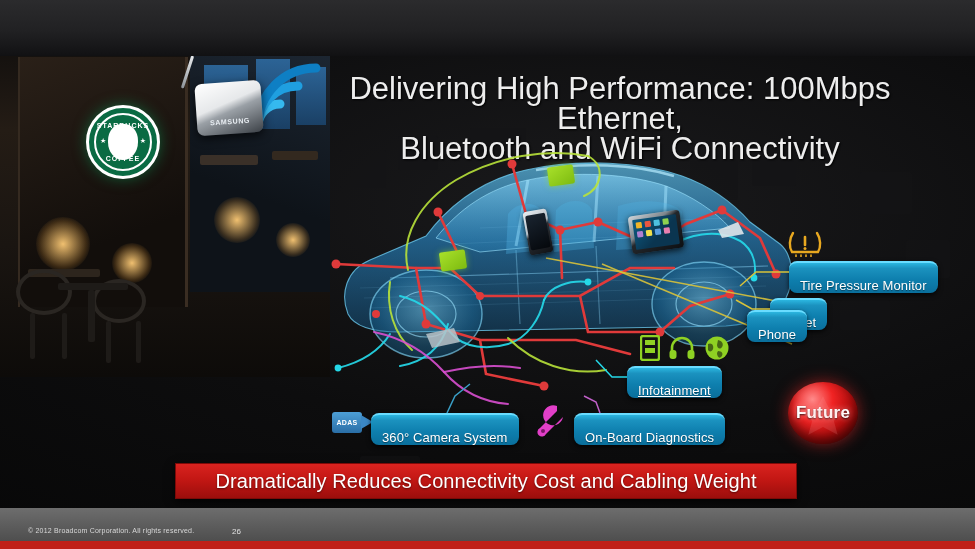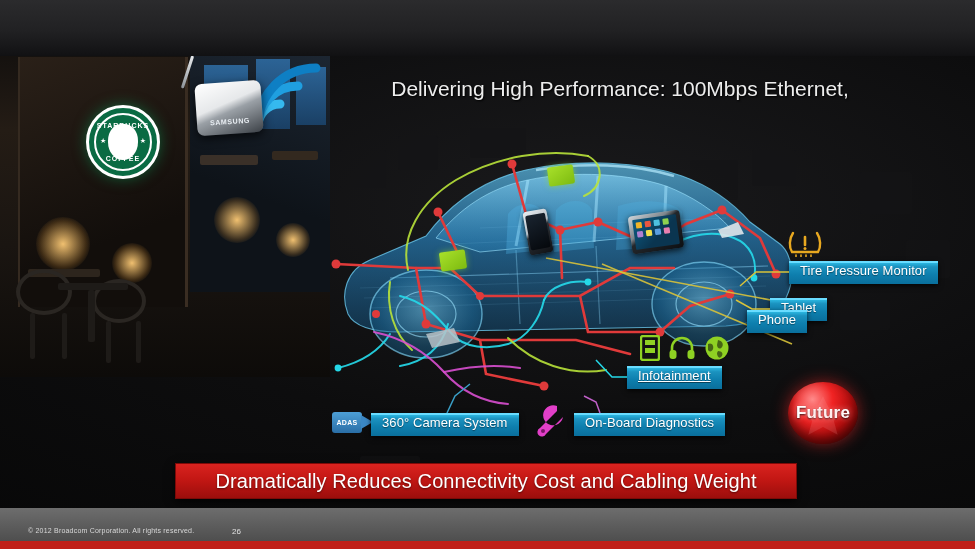--- a/index.html
+++ b/index.html
@@ -40,21 +40,21 @@
   .logo-wave { position:absolute; left:0; top:0; width:96px; height:30px; }
   .logo-text {
     position:absolute; left:0; bottom:3px; width:96px; text-align:center;
     color:#fff; font-size:10px; font-weight:700; font-style:italic;
     letter-spacing:.4px; font-family:"Liberation Sans", sans-serif;
   }
 
   
   .subtitle {
     position:absolute; left:300px; top:74px; width:640px; text-align:center;
-    color:#ededed; font-size:21px; line-height:30px; font-weight:400;
+    color:#ededed; font-size:31px; line-height:30px; font-weight:400;
     text-shadow:1px 1px 2px #000;
   }
 
   
   .coffee {
     position:absolute; left:0; top:47px; width:330px; height:330px;
     overflow:hidden;
   }
   .coffee-bg {
     position:absolute; inset:0;
@@ -158,28 +158,29 @@
   .tb-cell { position:absolute; width:6px; height:6px; border-radius:1px; }
 
   
   .green-chip {
     position:absolute; background:linear-gradient(150deg,#a8e02a,#7dbb10);
     box-shadow:0 0 6px rgba(150,220,40,.55);
   }
 
   
   .label {
-    position:absolute; height:23px; padding:0 11px;
-    display:flex; align-items:flex-start; justify-content:center;
+    position:absolute; height:32px; padding:0 11px;
+    display:flex; align-items:flex-end; justify-content:center;
     color:#ffffff; font-size:13px; font-weight:400; white-space:nowrap;
     background:linear-gradient(180deg,#2bb6e0 0%,#1b92bf 18%,#0e7fae 55%,#0a6f9c 100%);
     border-top:2px solid #69dcff;
     box-shadow:0 2px 5px rgba(0,0,0,.75);
     text-shadow:0 1px 1px rgba(0,0,0,.45);
     letter-spacing:.1px;
+    border-radius:8px;
   }
 
   
   .tpms-icon { position:absolute; left:788px; top:229px; width:34px; height:28px; }
   .info-icons { position:absolute; left:640px; top:333px; width:92px; height:30px; display:flex; gap:9px; align-items:center; }
   .adas-icon {
     position:absolute; left:332px; top:412px; width:42px; height:21px;
   }
   .adas-body {
     position:absolute; left:0; top:0; width:30px; height:21px; border-radius:3px;
@@ -308,20 +309,21 @@
 
   <div class="router">
     <div class="router-label">SAMSUNG</div>
   </div>
 
   <div class="top-strip"></div>
 
 
   <div class="subtitle">
     <div>Delivering High Performance: 100Mbps Ethernet,</div>
+    <div>Bluetooth and WiFi Connectivity</div>
   </div>
 
   <div class="car-wrap">
     <svg class="car-svg" viewBox="0 0 470 300">
       <defs>
         <linearGradient id="bodyGrad" x1="0" y1="0" x2="0" y2="1">
           <stop offset="0%" stop-color="#63c6f2" stop-opacity="0.70"></stop>
           <stop offset="45%" stop-color="#2a93d8" stop-opacity="0.58"></stop>
           <stop offset="100%" stop-color="#14527e" stop-opacity="0.50"></stop>
         </linearGradient>

